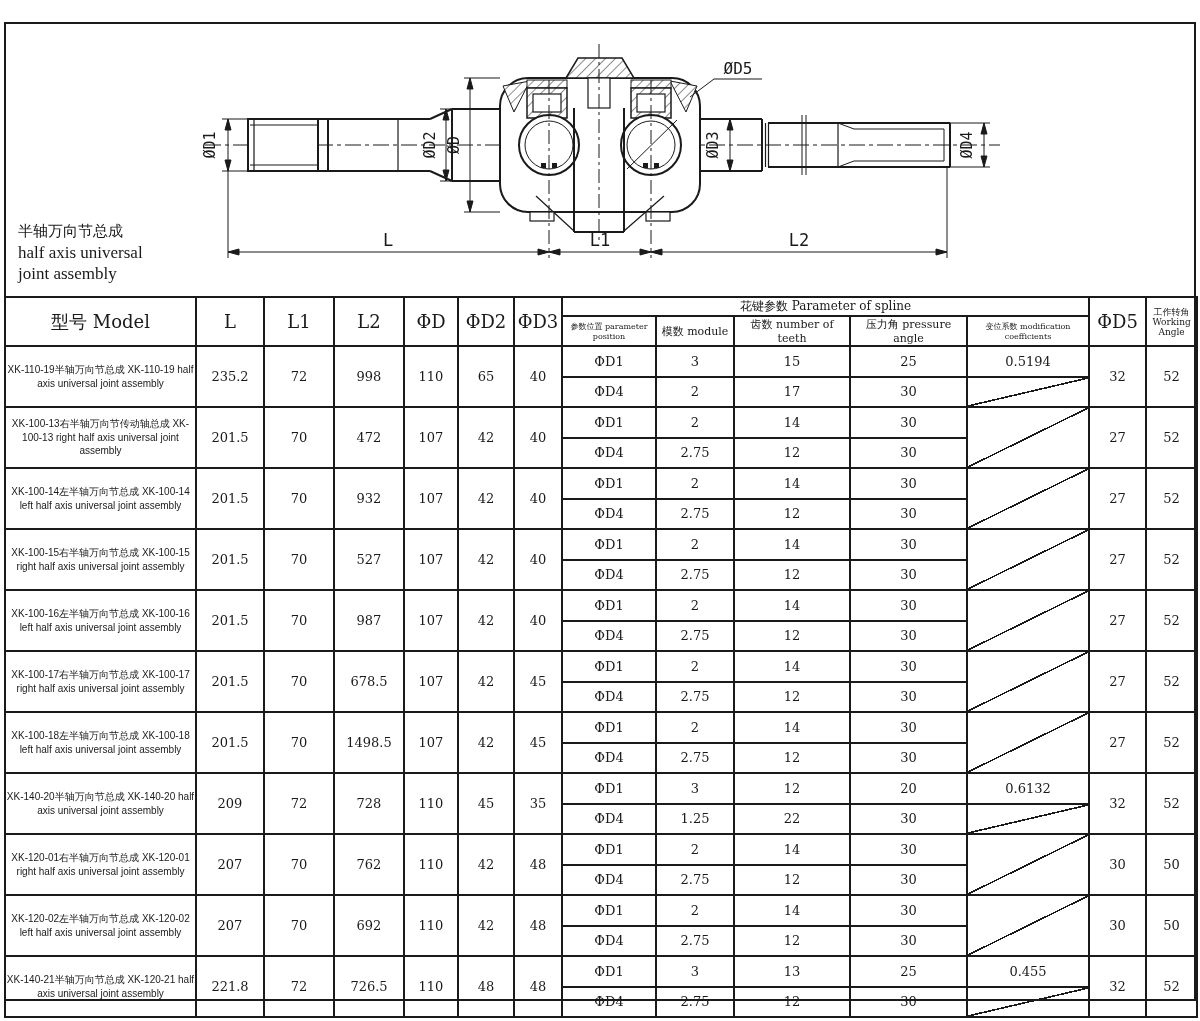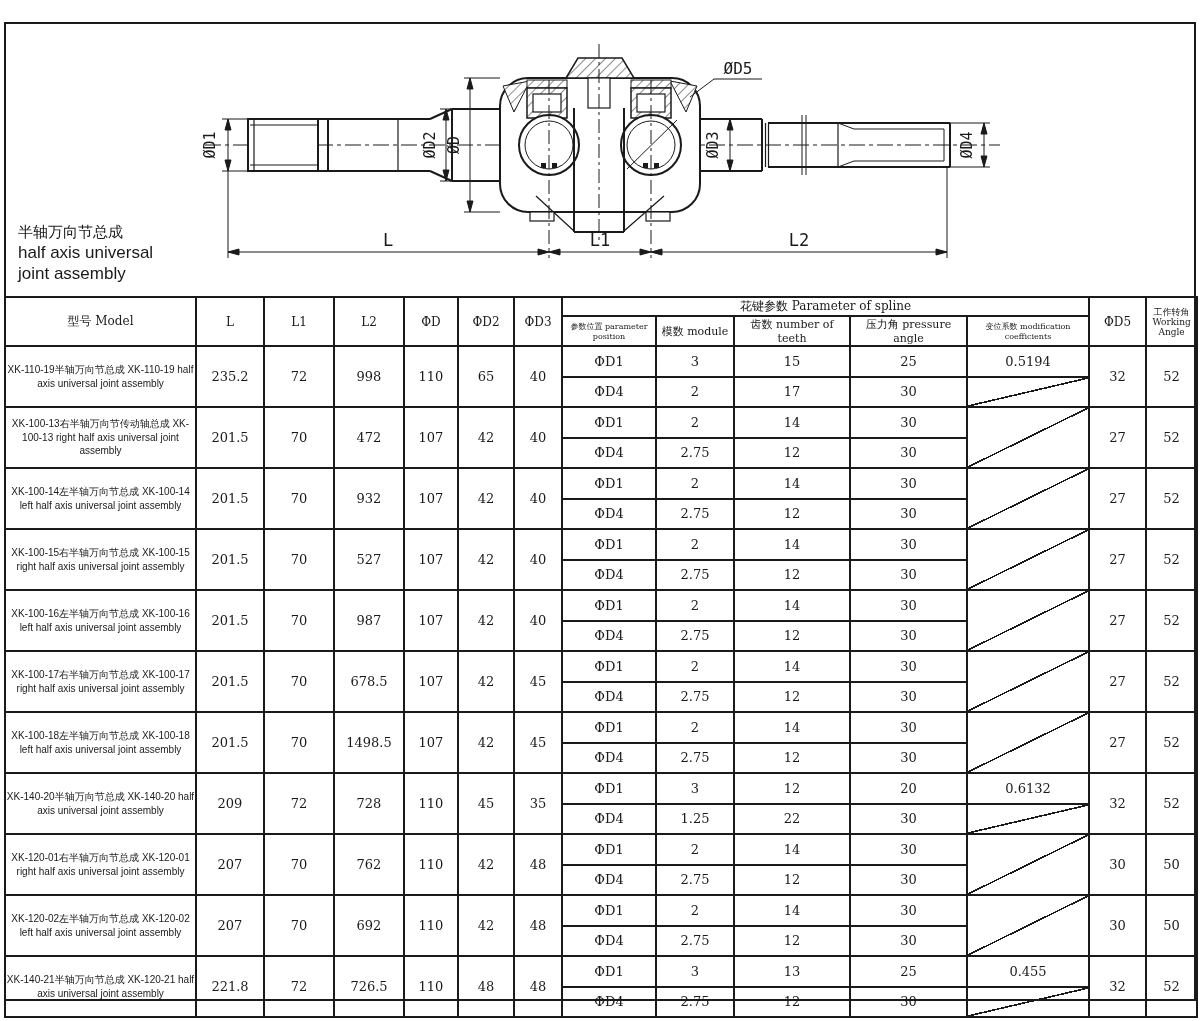--- a/index.html
+++ b/index.html
@@ -7,34 +7,34 @@
     width:1200px;height:1021px;position:relative;background:#ffffff;
     font-family:"Liberation Sans",sans-serif;color:#1a1a1a;
   }
   .frame{
     position:absolute;left:4px;top:22px;width:1192px;height:979px;
     border:2px solid #1a1a1a;box-sizing:border-box;
   }
   svg.drawing{position:absolute;left:0;top:0;}
   .title-block{
     position:absolute;left:18px;top:221px;line-height:21px;
-    font-family:Liberation Sans, sans-serif;font-size:17px;
+    font-family:Liberation Serif, serif;font-size:17px;
   }
   .title-block .cn{font-size:15px;}
   table.spec{
     position:absolute;left:4px;top:296px;width:1192px;
     border-collapse:collapse;table-layout:fixed;
   }
   table.spec th,table.spec td{
     border:2px solid #1a1a1a;padding:0;text-align:center;vertical-align:middle;
     overflow:hidden;font-weight:normal;
   }
   thead tr{height:17px;}
   tbody tr{height:30.5px;}
-  .h-main{font-family:"DejaVu Serif",serif;font-size:12px;}
+  .h-main{font-family:"DejaVu Serif",serif;font-size:18px;}
   .h-group{font-family:"DejaVu Serif",serif;font-size:12px;margin-left:44px;}
   .h-sub{font-family:"DejaVu Serif",serif;font-size:11px;}
   .h-tiny{font-family:"DejaVu Serif",serif;font-size:8px;}
   .h-wa{font-family:"DejaVu Serif",serif;font-size:9px;line-height:10px;margin-left:8px;}
   td.num{font-family:"DejaVu Serif",serif;font-size:13px;}
   td.sm{font-size:13px;}
   td.model{
     font-family:Liberation Sans, sans-serif;font-size:10px;line-height:1.35;
     padding:2px 8px;
   }

